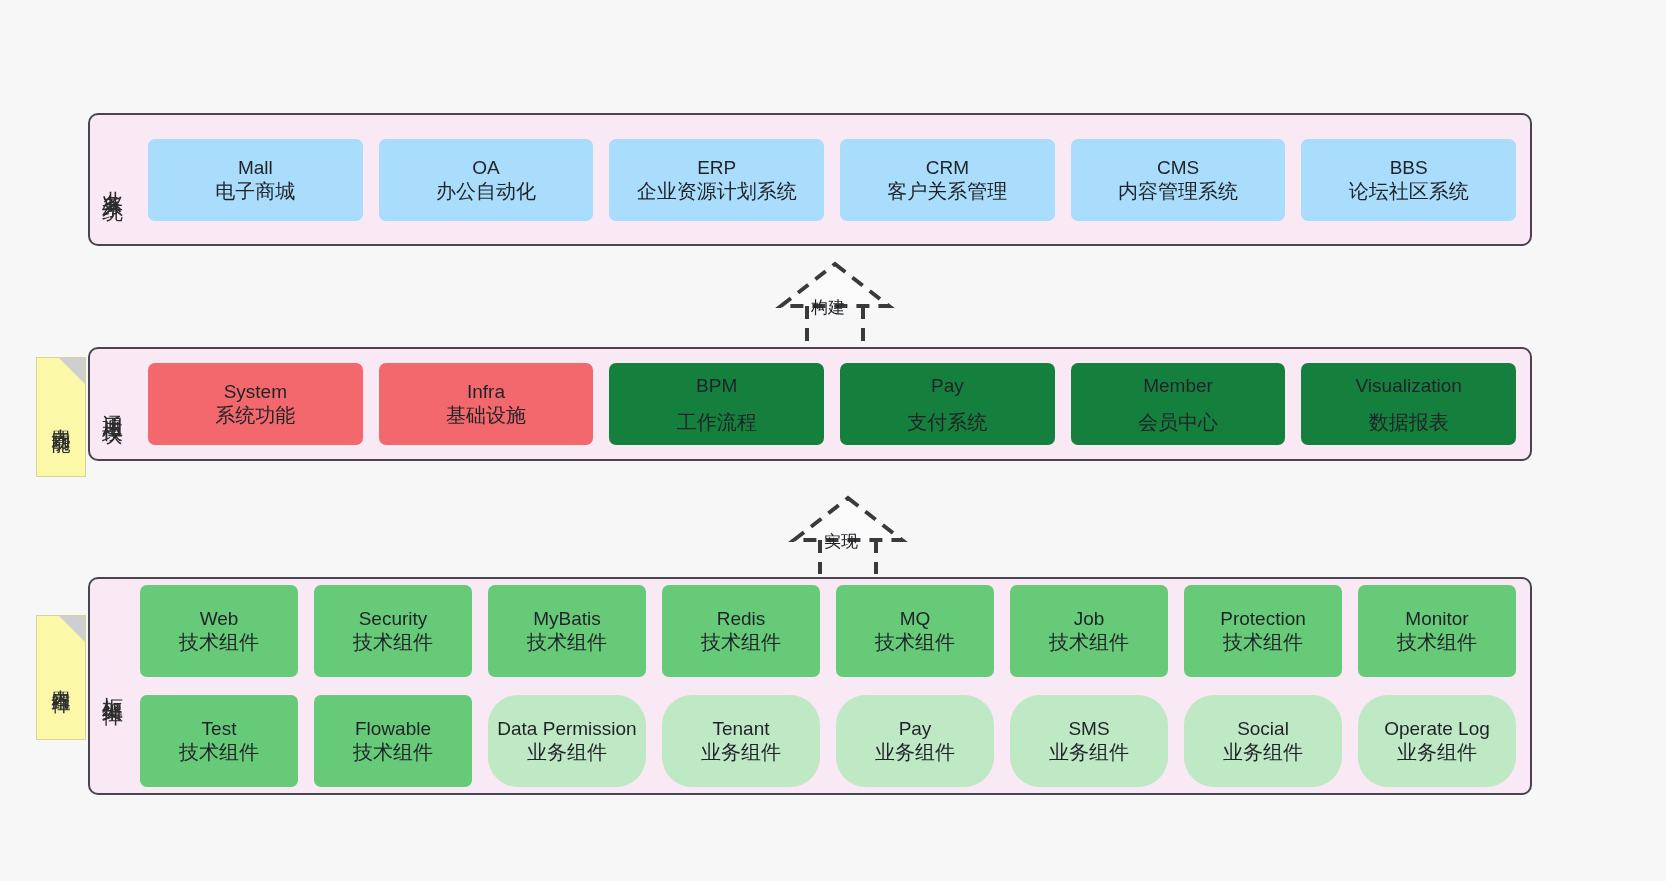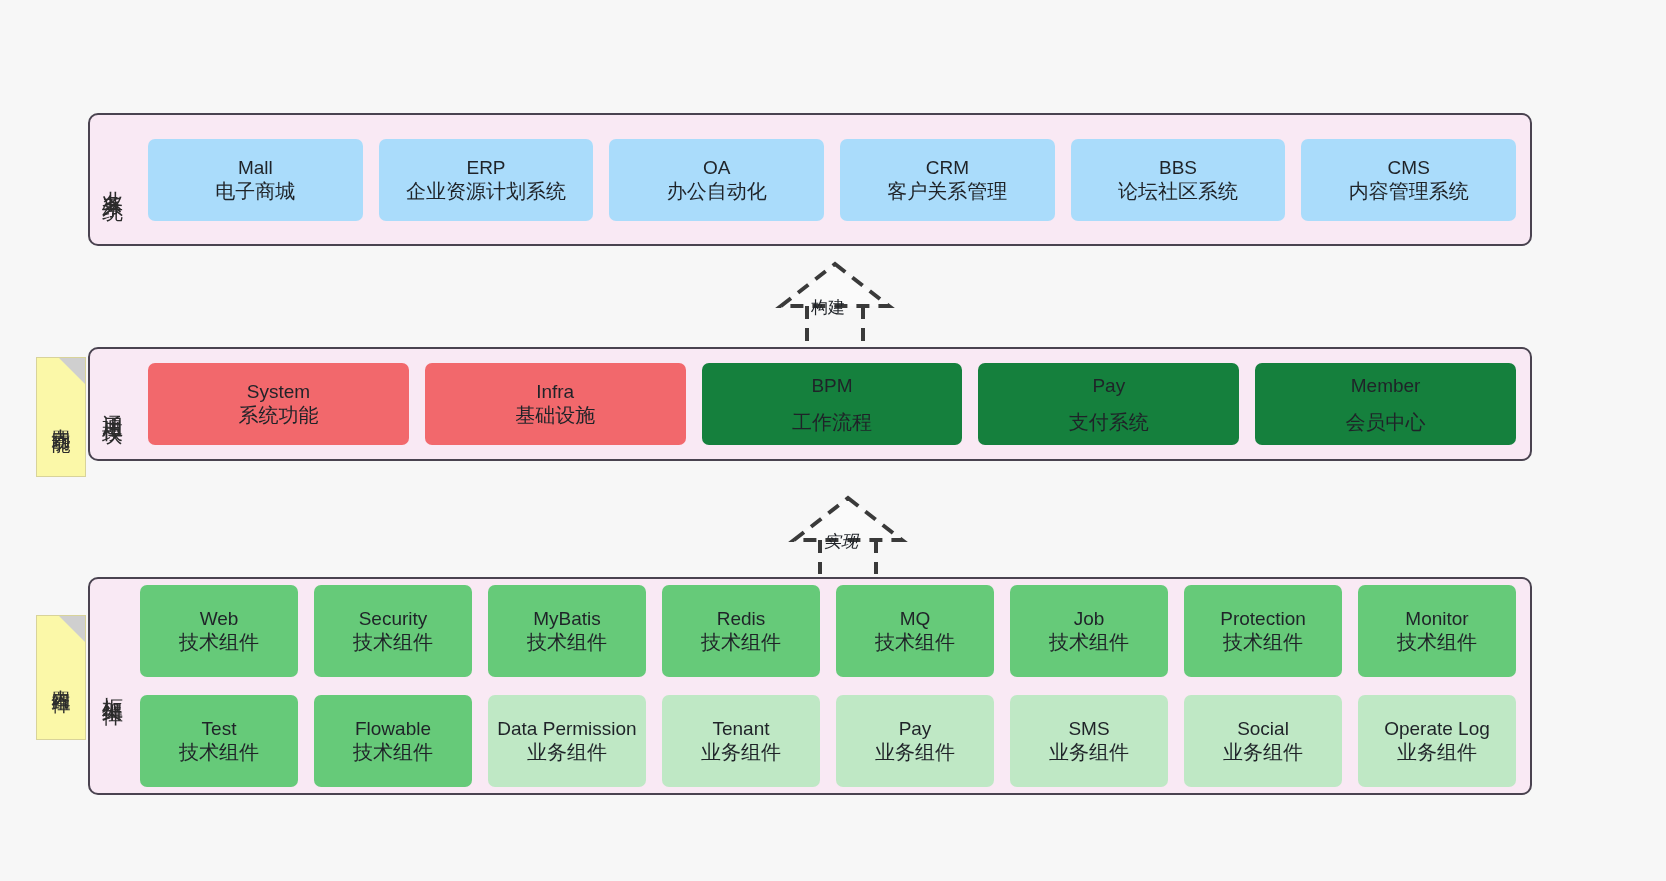--- a/index.html
+++ b/index.html
@@ -84,21 +84,21 @@
     white-space: normal;
   }
   .card .t-cn {
     font-size: 20px;
   }
 
   .card-blue      { background: #aadcfb; }
   .card-red       { background: #f2686c; }
   .card-pink      { background: #15803d; gap: 13px; }
   .card-green     { background: #66ca79; }
-  .card-lightgreen{ background: #bfe8c5; }
+  .card-lightgreen{ background: #bfe8c5; border-radius: 30px; }
 
   
   .row-tall  { height: 82px; padding-left: 8px; }
   .row-short { height: 92px; }
 
   
   .note {
     position: absolute;
     box-sizing: border-box;
     background: #fbf8a8;
@@ -147,38 +147,38 @@
 
   <div class="layer-panel" id="layer-business" style="left:88px; top:113px; width:1444px; height:133px;">
     <div class="layer-title">业务系统</div>
     <div class="layer-body">
       <div class="layer-row row-tall">
         <div class="card card-blue">
           <div class="t-en">Mall</div>
           <div class="t-cn">电子商城</div>
         </div>
         <div class="card card-blue">
+          <div class="t-en">OA</div>
+          <div class="t-cn">办公自动化</div>
+        </div>
+        <div class="card card-blue">
           <div class="t-en">ERP</div>
           <div class="t-cn">企业资源计划系统</div>
         </div>
         <div class="card card-blue">
-          <div class="t-en">OA</div>
-          <div class="t-cn">办公自动化</div>
-        </div>
-        <div class="card card-blue">
           <div class="t-en">CRM</div>
           <div class="t-cn">客户关系管理</div>
         </div>
         <div class="card card-blue">
+          <div class="t-en">CMS</div>
+          <div class="t-cn">内容管理系统</div>
+        </div>
+        <div class="card card-blue">
           <div class="t-en">BBS</div>
           <div class="t-cn">论坛社区系统</div>
-        </div>
-        <div class="card card-blue">
-          <div class="t-en">CMS</div>
-          <div class="t-cn">内容管理系统</div>
         </div>
       </div>
     </div>
   </div>
 
   <div class="arrow-wrap" style="left:755px; top:258px; width:160px; height:92px;">
     <svg width="160" height="92" viewBox="0 0 160 92">
 
       <polygon points="80,6 134,48 26,48" fill="#fafafa" stroke="#3a3a3a" stroke-width="4" stroke-dasharray="13,9" stroke-linejoin="miter"></polygon>
 
@@ -210,25 +210,29 @@
           <div class="t-cn">工作流程</div>
         </div>
         <div class="card card-pink">
           <div class="t-en">Pay</div>
           <div class="t-cn">支付系统</div>
         </div>
         <div class="card card-pink">
           <div class="t-en">Member</div>
           <div class="t-cn">会员中心</div>
         </div>
+        <div class="card card-pink">
+          <div class="t-en">Visualization</div>
+          <div class="t-cn">数据报表</div>
+        </div>
       </div>
     </div>
   </div>
 
-  <div class="arrow-wrap" style="left:768px; top:492px; width:160px; height:82px;font-style:italic;">
+  <div class="arrow-wrap" style="left:768px; top:492px; width:160px; height:82px;">
     <svg width="160" height="82" viewBox="0 0 160 82">
       <polygon points="80,6 134,48 26,48" fill="#fafafa" stroke="#3a3a3a" stroke-width="4" stroke-dasharray="13,9" stroke-linejoin="miter"></polygon>
       <line x1="52" y1="48" x2="52" y2="82" stroke="#3a3a3a" stroke-width="4" stroke-dasharray="13,9"></line>
       <line x1="108" y1="48" x2="108" y2="82" stroke="#3a3a3a" stroke-width="4" stroke-dasharray="13,9"></line>
     </svg>
     <div class="arrow-label" style="left:56px; top:38px;">实现</div>
   </div>
 
   <div class="note" id="note-builtin-component" style="left:36px; top:615px; width:50px; height:125px;">
     <div class="fold"></div>

